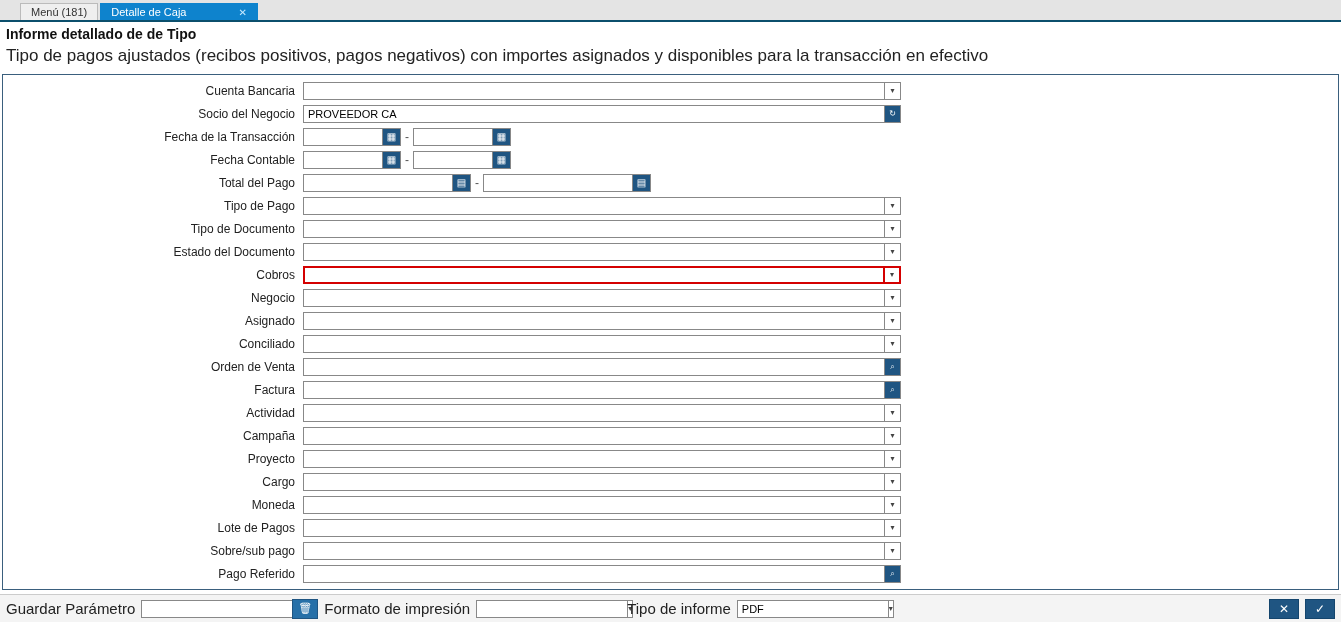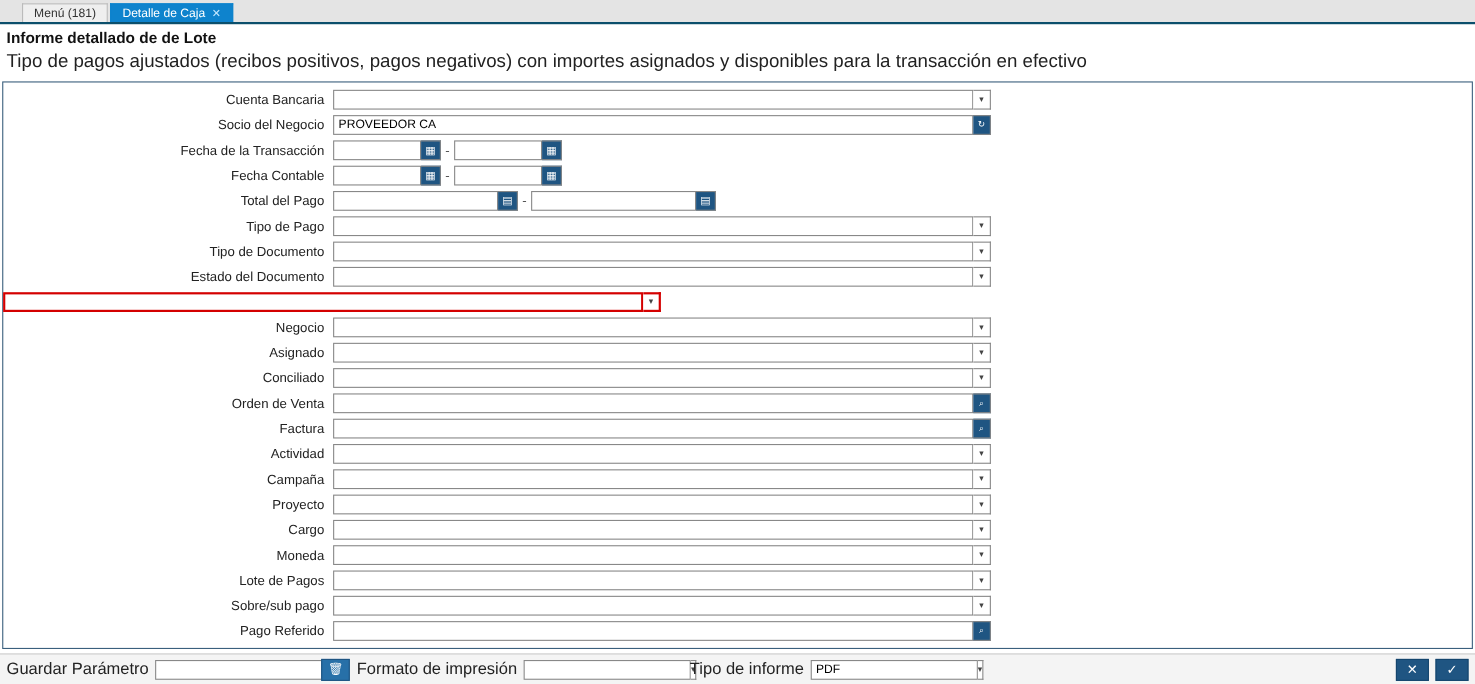--- a/index.html
+++ b/index.html
@@ -30,20 +30,21 @@
     border-bottom: none;
     margin-right: 2px;
     cursor: pointer;
     display: flex;
     align-items: center;
   }
   .tab.active {
     background: #0e83cd;
     color: #fff;
     border-color: #0e83cd;
+    gap: 46px;
   }
   .tab .close {
     margin-left: 6px;
     font-size: 10px;
     color: #c7eaff;
   }
   .page-title {
     font-weight: bold;
     font-size: 14px;
     padding: 4px 6px 2px 6px;
@@ -167,21 +168,21 @@
 <div class="tabbar">
   <div class="tab">
     <span>Menú (181)</span>
   </div>
   <div class="tab active">
     <span>Detalle de Caja</span>
     <span class="close">✕</span>
   </div>
 </div>
 
-<div class="page-title">Informe detallado de de Lote</div>
+<div class="page-title">Informe detallado de de Tipo</div>
 <div class="page-subtitle">Tipo de pagos ajustados (recibos positivos, pagos negativos) con importes asignados y disponibles para la transacción en efectivo</div>
 
 <div class="content-wrap">
   <div class="form-area">
 
     <div class="form-row">
       <div class="form-label">Cuenta Bancaria</div>
       <div class="form-field">
         <div class="combo">
           <input type="text" value="" style="">
@@ -257,20 +258,21 @@
       <div class="form-label">Estado del Documento</div>
       <div class="form-field">
           <div class="combo">
         <input type="text" value="" style="">
         <span class="combo-btn">▾</span>
       </div>
         </div>
     </div>
 
     <div class="form-row">
+      <div class="form-label">Cobros</div>
       <div class="form-field">
           <div class="combo-invalid">
         <input type="text" value="" style="">
         <span class="combo-btn">▾</span>
       </div>
         </div>
     </div>
 
     <div class="form-row">
       <div class="form-label">Negocio</div>

